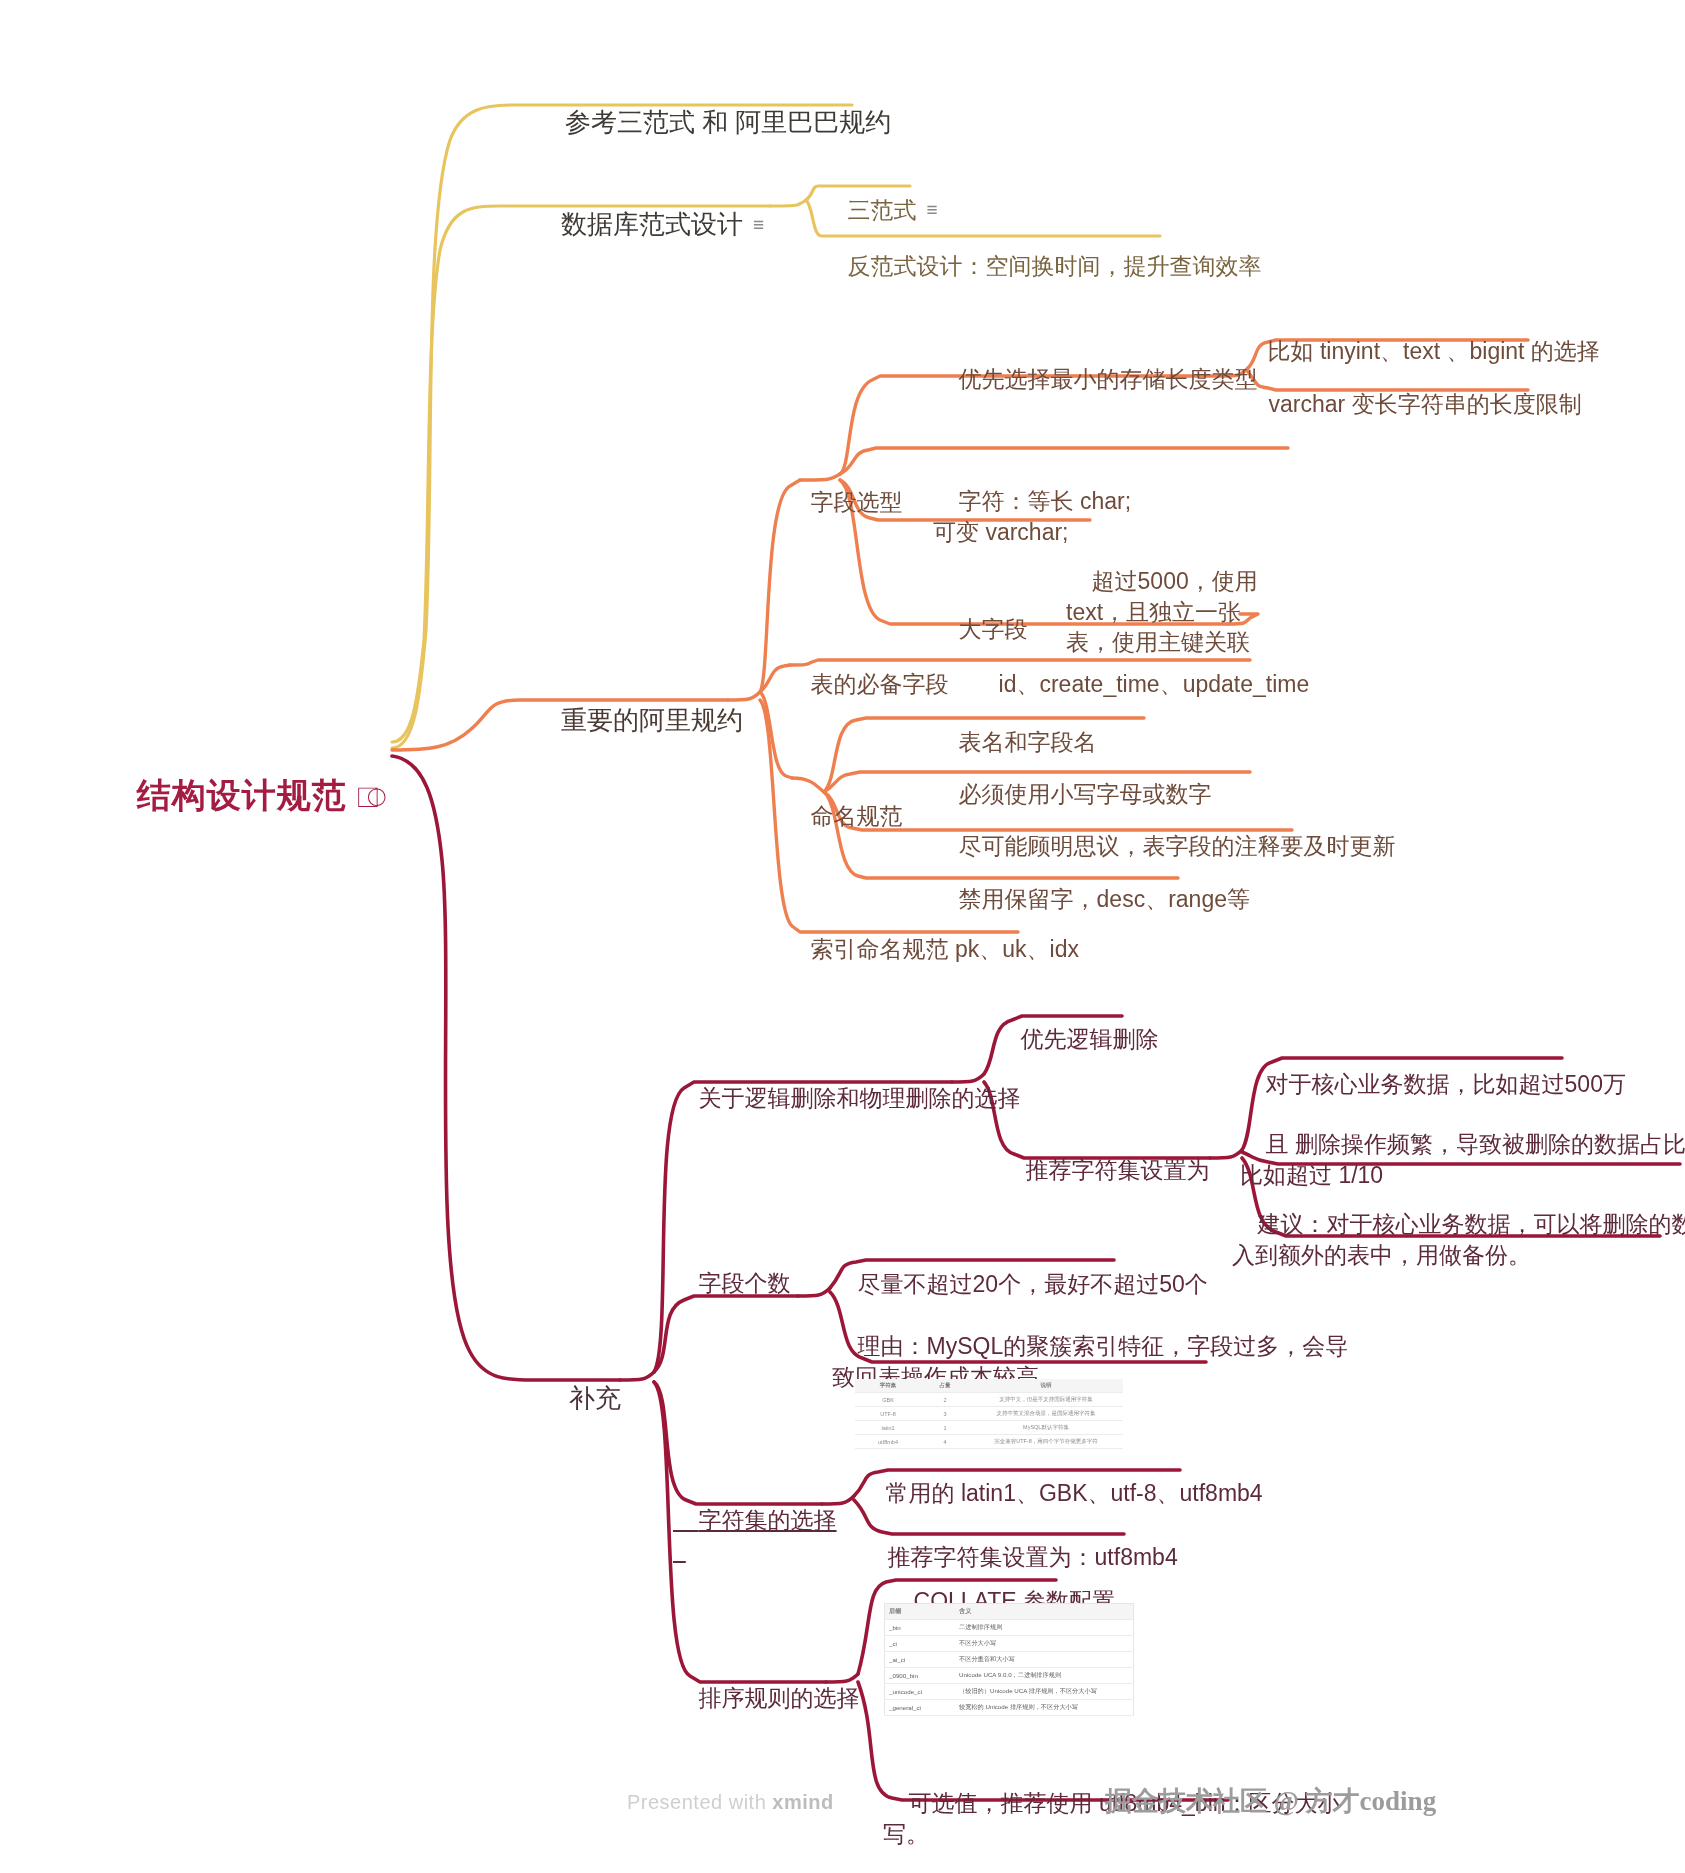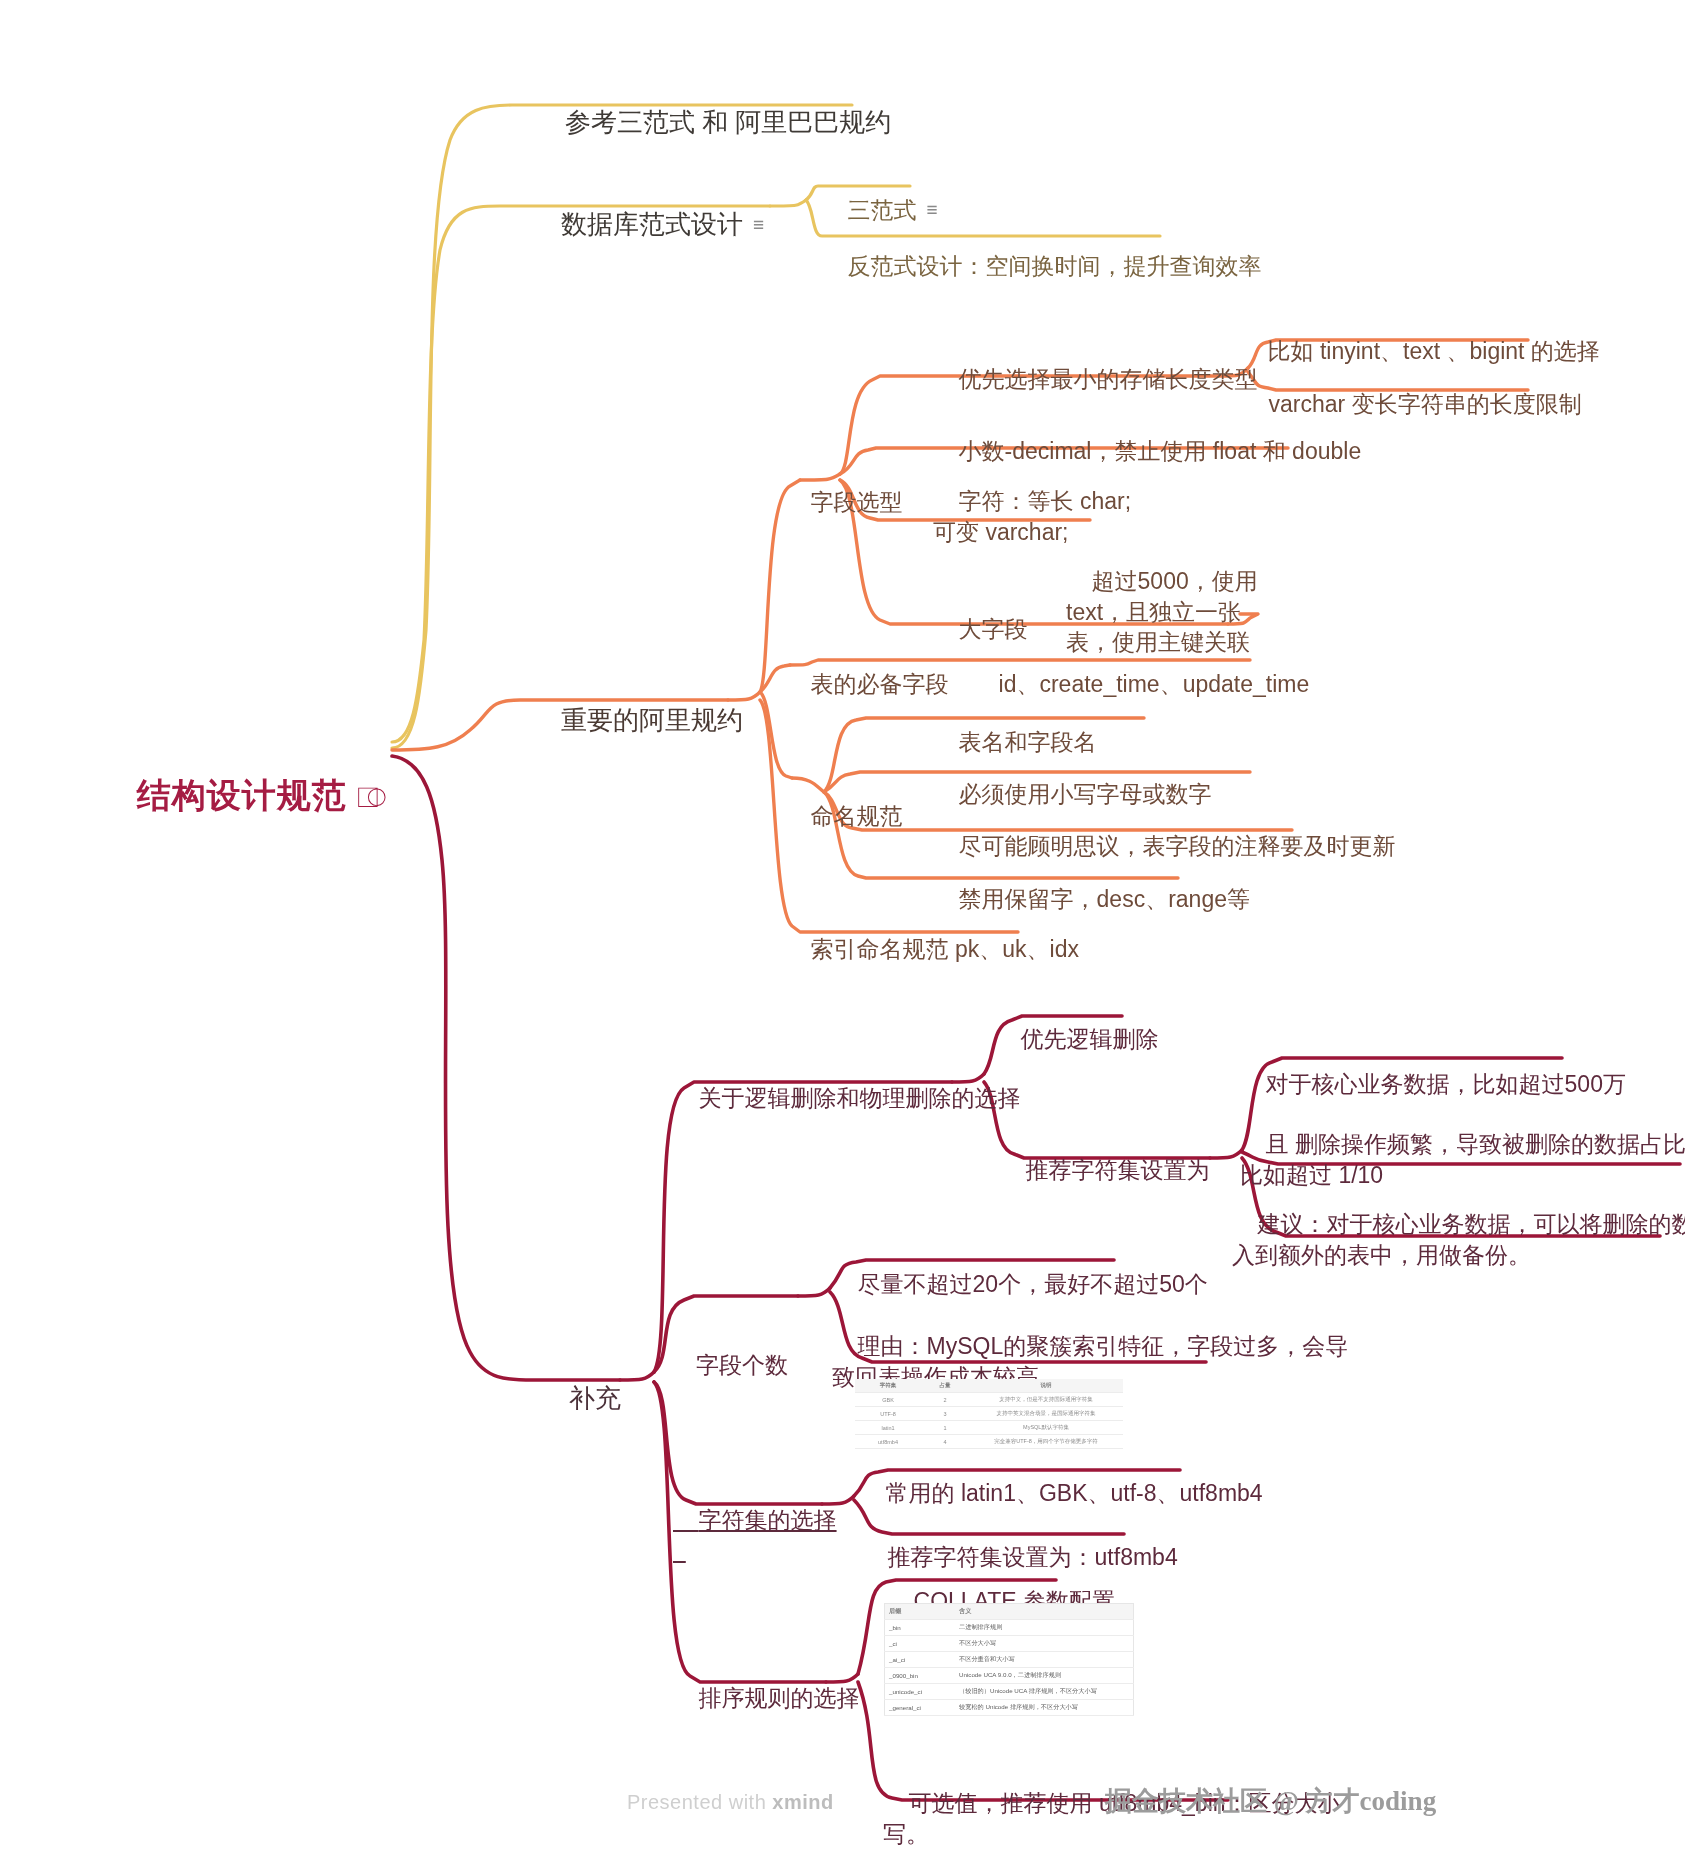--- a/index.html
+++ b/index.html
@@ -180,23 +180,20 @@
   </div>
   <div class="node f23 o-sub" style="left:933px;top:333px;">
     <span>优先选择最小的存储长度类型</span>
   </div>
   <div class="node f23 o-sub" style="left:1242px;top:305px;">
     <span>比如 tinyint、text 、bigint 的选择</span>
   </div>
   <div class="node f23 o-sub" style="left:1243px;top:358px;">
     <span>varchar 变长字符串的长度限制</span>
   </div>
-  <div class="node f23 o-sub" style="left:933px;top:405px;">
-    <span>小数-decimal，禁止使用 float 和 double</span>
-  </div>
   <div class="node f23 o-sub" style="left:933px;top:455px;">
     <span>字符：等长 char;
 可变 varchar;</span>
   </div>
   <div class="node f23 o-sub" style="left:933px;top:583px;">
     <span>大字段</span>
   </div>
   <div class="node f23 o-sub" style="left:1066px;top:535px;">
     <span>超过5000，使用
 text，且独立一张
@@ -248,21 +245,21 @@
   </div>
   <div class="node f23 r-sub" style="left:1240px;top:1098px;">
     <span>且 删除操作频繁，导致被删除的数据占比较高，
 比如超过 1/10</span>
   </div>
   <div class="node f23 r-sub" style="left:1232px;top:1178px;">
     <span>建议：对于核心业务数据，可以将删除的数据插
 入到额外的表中，用做备份。</span>
   </div>
 
-  <div class="node f23 r-sub" style="left:673px;top:1320px;font-family:Liberation Serif, serif;">
+  <div class="node f23 r-sub" style="left:673px;top:1237px;">
     <span>字段个数</span>
   </div>
   <div class="node f23 r-sub" style="left:832px;top:1238px;">
     <span>尽量不超过20个，最好不超过50个</span>
   </div>
   <div class="node f23 r-sub" style="left:832px;top:1300px;">
     <span>理由：MySQL的聚簇索引特征，字段过多，会导
 致回表操作成本较高</span>
   </div>
 

